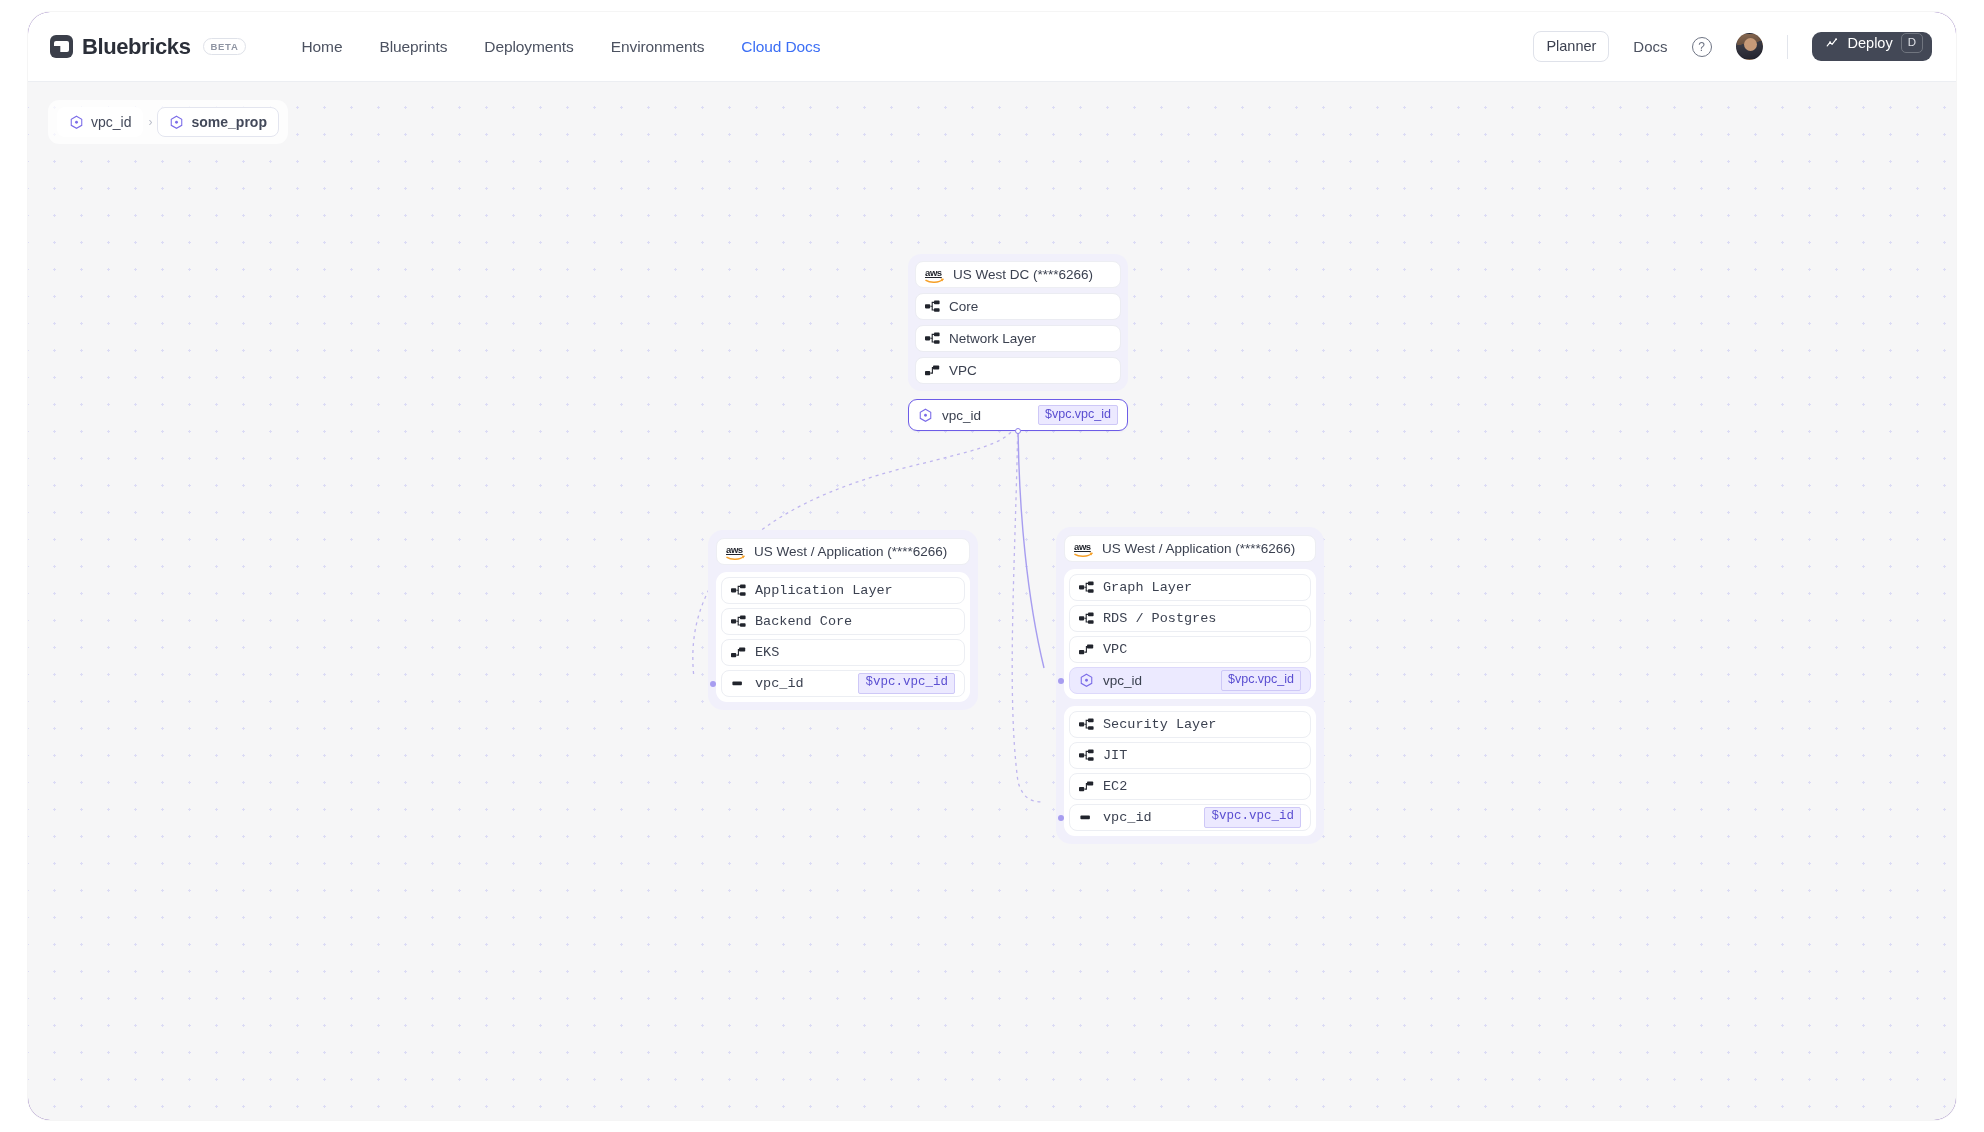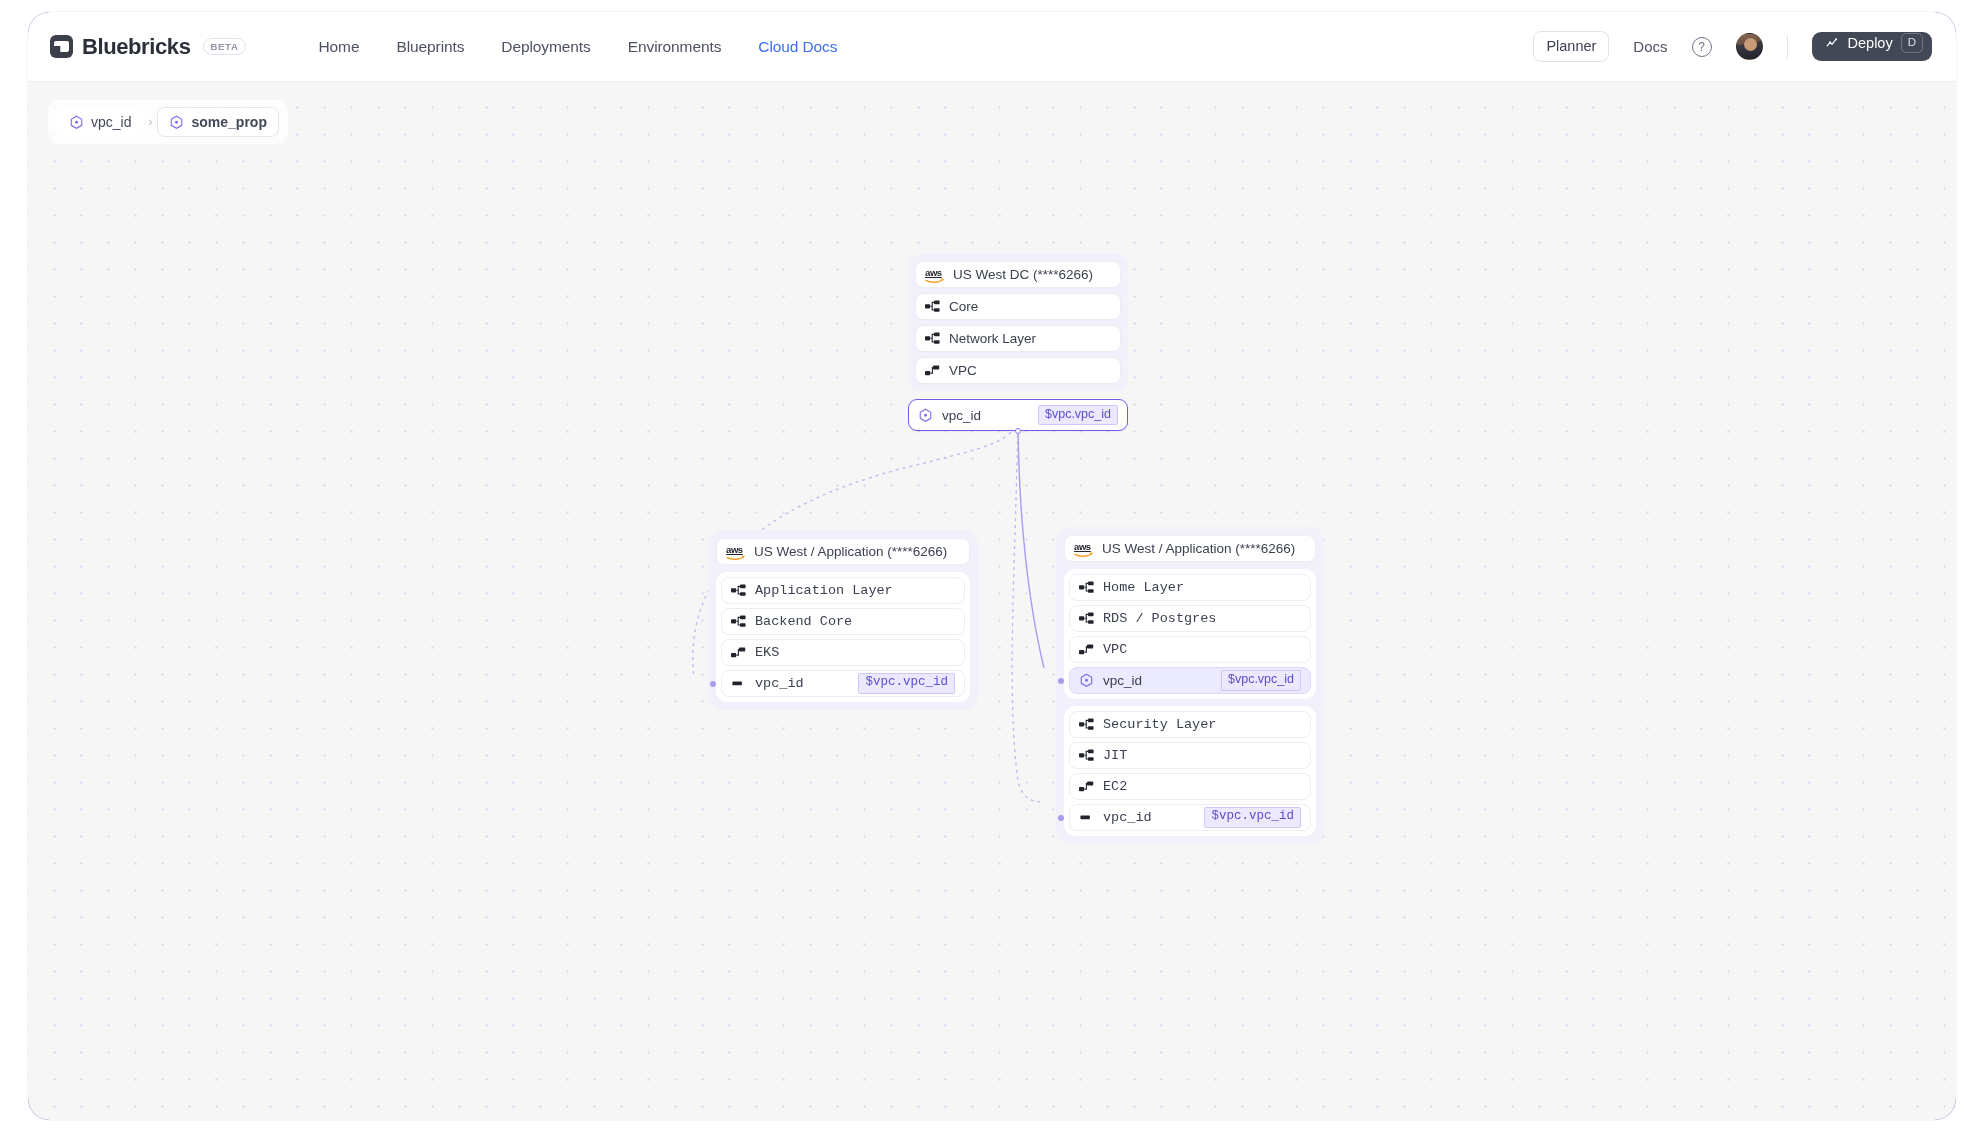--- a/index.html
+++ b/index.html
@@ -46,21 +46,21 @@
     font-size: 22px; font-weight: 700; color: #2b2f39;
     letter-spacing: -0.4px; line-height: 1;
   }
   .beta-pill {
     font-size: 9.5px; font-weight: 700; color: #8f95a3;
     letter-spacing: 0.7px;
     border: 1px solid #dfe2e9; border-radius: 10px;
     padding: 2.5px 7px 2px; background: #fff; margin-left: 3px;
   }
 
-  #nav { display: flex; align-items: flex-start; gap: 37px; margin-left: 72px; }
+  #nav { display: flex; align-items: flex-start; gap: 37px; margin-left: 55px; }
   .nav-item {
     font-size: 15.5px; color: #4c5261; letter-spacing: -0.1px;
     cursor: pointer; white-space: nowrap;
   }
   .nav-item.active { color: #3b6ef5; }
 
   #header-right { margin-left: auto; display: flex; align-items: center; gap: 24px; }
   .planner-btn {
     font-size: 14.5px; color: #3c4150;
     border: 1px solid #dfe2ea; border-radius: 8px;
@@ -411,21 +411,21 @@
 
           <div class="inner-card">
             <div class="row plain">
               <svg class="ticon" viewBox="0 0 15 13">
                 <rect x="0" y="4.2" width="5.2" height="4.2" rx="0.8" fill="#21242c"></rect>
                 <rect x="9" y="0.6" width="5.6" height="3.6" rx="0.8" fill="#21242c"></rect>
                 <rect x="9" y="8.2" width="5.6" height="3.6" rx="0.8" fill="#21242c"></rect>
                 <path d="M5.4 6.3 H7.2 V2.4 H9" fill="none" stroke="#21242c" stroke-width="1.1"></path>
                 <path d="M7.2 6.3 V10 H9" fill="none" stroke="#21242c" stroke-width="1.1"></path>
               </svg>
-              <span class="label">Home Layer</span>
+              <span class="label">Graph Layer</span>
             </div>
             <div class="row plain">
               <svg class="ticon" viewBox="0 0 15 13">
                 <rect x="0" y="4.2" width="5.2" height="4.2" rx="0.8" fill="#21242c"></rect>
                 <rect x="9" y="0.6" width="5.6" height="3.6" rx="0.8" fill="#21242c"></rect>
                 <rect x="9" y="8.2" width="5.6" height="3.6" rx="0.8" fill="#21242c"></rect>
                 <path d="M5.4 6.3 H7.2 V2.4 H9" fill="none" stroke="#21242c" stroke-width="1.1"></path>
                 <path d="M7.2 6.3 V10 H9" fill="none" stroke="#21242c" stroke-width="1.1"></path>
               </svg>
               <span class="label">RDS / Postgres</span>

